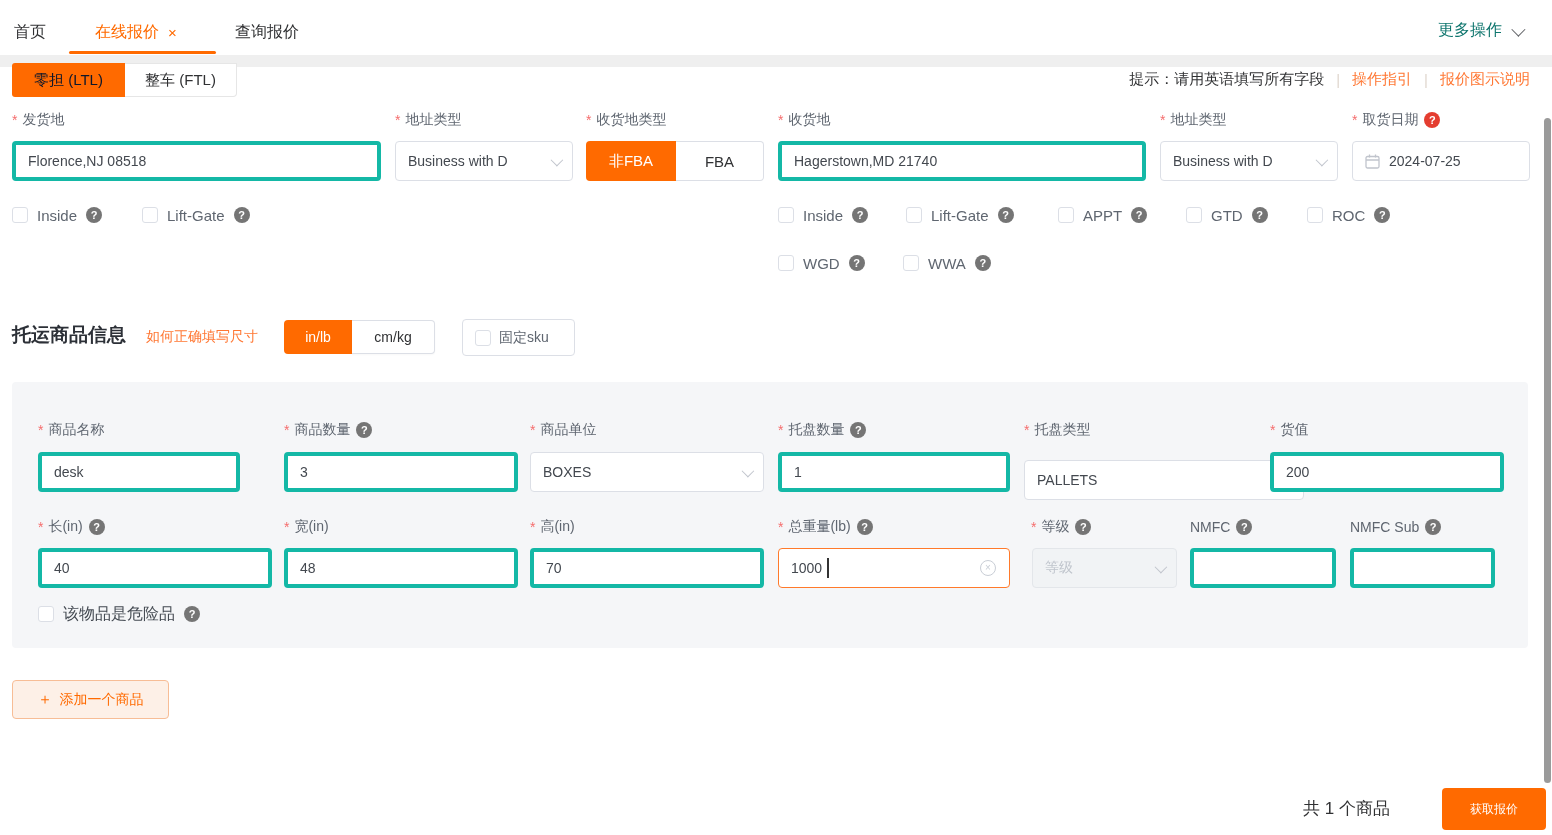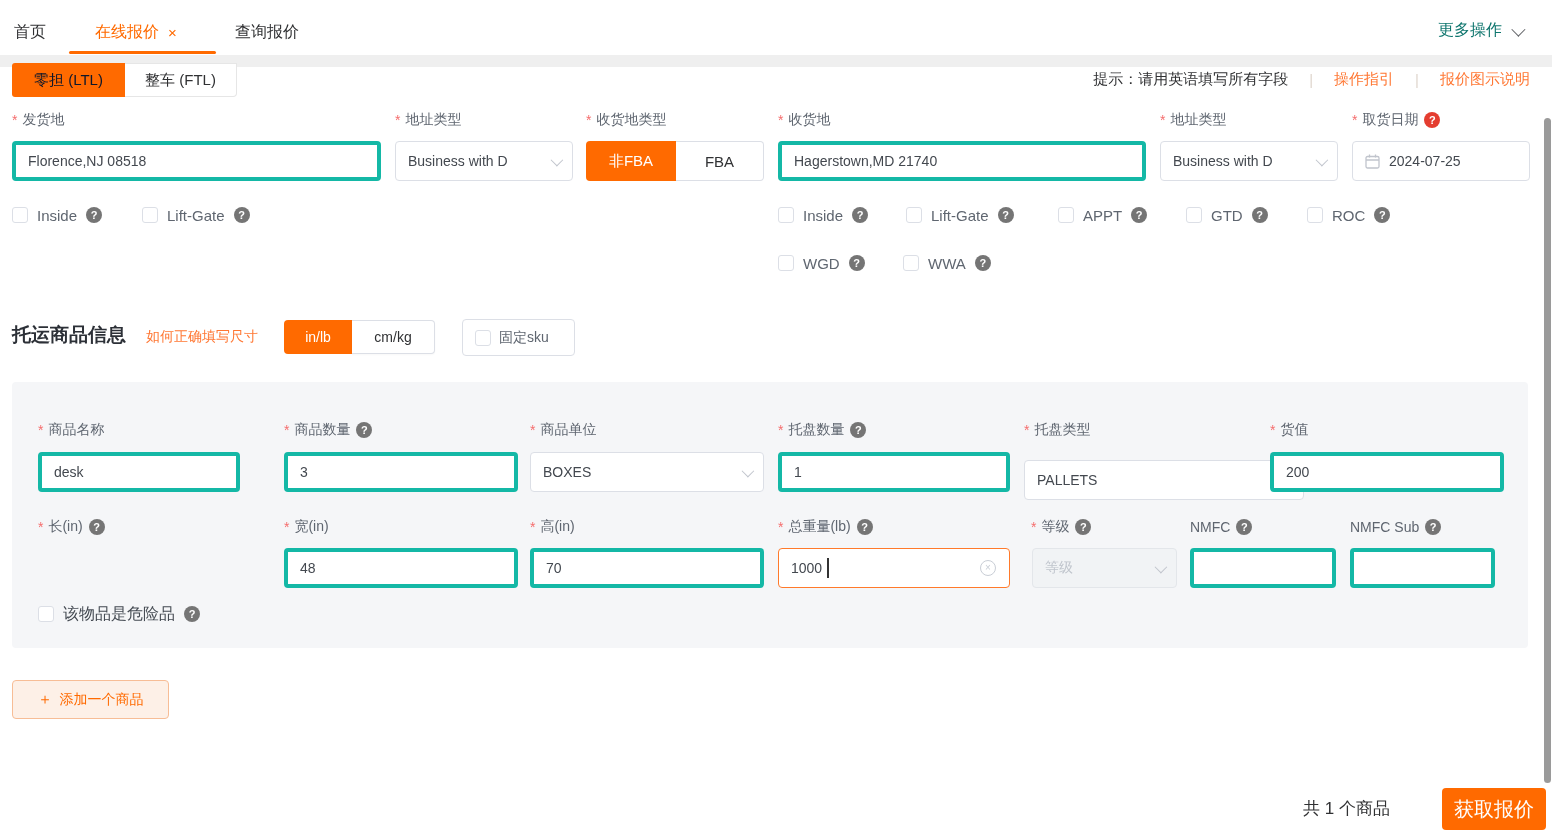--- a/index.html
+++ b/index.html
@@ -14,21 +14,21 @@
   .tab-close { color:#ff6a00; font-size:15px; margin-left:9px; }
   .more-actions { position:absolute; right:30px; top:20px; display:flex; align-items:center; gap:10px; font-size:16px; color:#0f766e; cursor:pointer; }
   .gray-strip { position:absolute; left:0; top:55px; width:1552px; height:12px; background:#efefef; }
 
   
   .mode-tab { position:absolute; top:63px; height:34px; display:flex; align-items:center; justify-content:center; font-size:15px; cursor:pointer; }
   .mode-tab.on  { background:#ff6a00; color:#0f172a; border-radius:3px 0 0 3px; }
   .mode-tab.off { background:#fff; color:#303133; border:1px solid #e6e6e6; border-left:none; border-radius:0 0 4px 0; }
 
   
-  .hint-row { position:absolute; right:22px; top:68px; height:22px; display:flex; align-items:center; gap:21px; font-size:15px; }
+  .hint-row { position:absolute; right:22px; top:68px; height:22px; display:flex; align-items:center; gap:12px; font-size:15px; }
   .hint-row .lnk { color:#ff7733; cursor:pointer; }
   .hint-row .sep { color:#e0d7cf; }
 
   
   .flabel { position:absolute; height:20px; display:flex; align-items:center; gap:6px; font-size:14px; color:#5f6670; white-space:nowrap; }
   .req { color:#f56c6c; margin-right:-1px; }
   .help { display:inline-flex; align-items:center; justify-content:center; width:16px; height:16px; border-radius:50%; background:#757575; color:#fff; font-size:11px; font-weight:bold; cursor:pointer; }
   .help.red { background:#e43d30; }
 
   
@@ -56,21 +56,21 @@
 
   .panel { position:absolute; left:12px; top:382px; width:1516px; height:266px; background:#f5f6f8; border-radius:4px; }
 
   .caret { position:absolute; width:1.5px; height:20px; background:#333; }
   .clear-ic { position:absolute; width:16px; height:16px; border:1px solid #c9ced6; border-radius:50%; color:#c9ced6; font-size:10px; line-height:14px; text-align:center; cursor:pointer; background:#fff; }
 
   .add-btn { position:absolute; left:12px; top:680px; width:157px; height:39px; background:#fdf0e7; border:1px solid #f7bd96; border-radius:4px; color:#ff6a00; font-size:14px; display:flex; align-items:center; justify-content:center; gap:7px; cursor:pointer; }
   .add-btn .plus { font-size:15px; }
 
   .footer-count { position:absolute; left:1303px; top:797px; font-size:17px; color:#303133; }
-  .submit-btn { position:absolute; left:1442px; top:788px; width:104px; height:42px; background:#ff6a00; border:none; border-radius:4px; color:#fff; font-size:20px; cursor:pointer; font-family:inherit; }
+  .submit-btn { position:absolute; left:1442px; top:788px; width:104px; height:42px; background:#ff6a00; border:none; border-radius:4px; color:#fff; font-size:12px; cursor:pointer; font-family:inherit; }
 
   .scrollbar { position:absolute; left:1544px; top:118px; width:7px; height:665px; background:#9a9a9a; border-radius:4px; }
 
   .cal-ic { width:15px; height:15px; flex:none; margin-right:9px; }
 </style>
 </head>
 <body>
 
 <div id="stage">
 
@@ -269,20 +269,21 @@
   </div>
   <div class="flabel" style="left:1190px;top:517px;">
     <span>NMFC</span>
     <span class="help">?</span>
   </div>
   <div class="flabel" style="left:1350px;top:517px;">
     <span>NMFC Sub</span>
     <span class="help">?</span>
   </div>
 
+  <input class="inp" style="left: 38px; top: 548px; width: 234px;" value="40">
   <input class="inp" style="left: 284px; top: 548px; width: 234px;" value="48">
   <input class="inp" style="left: 530px; top: 548px; width: 234px;" value="70">
   <input class="inp focused" style="left: 778px; top: 548px; width: 232px;" value="1000">
   <span class="caret" style="left:827px;top:558px;"></span>
   <span class="clear-ic" style="left:980px;top:560px;">×</span>
   <div class="sel disabled" style="left:1032px;top:548px;width:145px;">
     <span>等级</span>
     <span class="chev"></span>
   </div>
   <input class="inp" style="left: 1190px; top: 548px; width: 146px;" value="">

